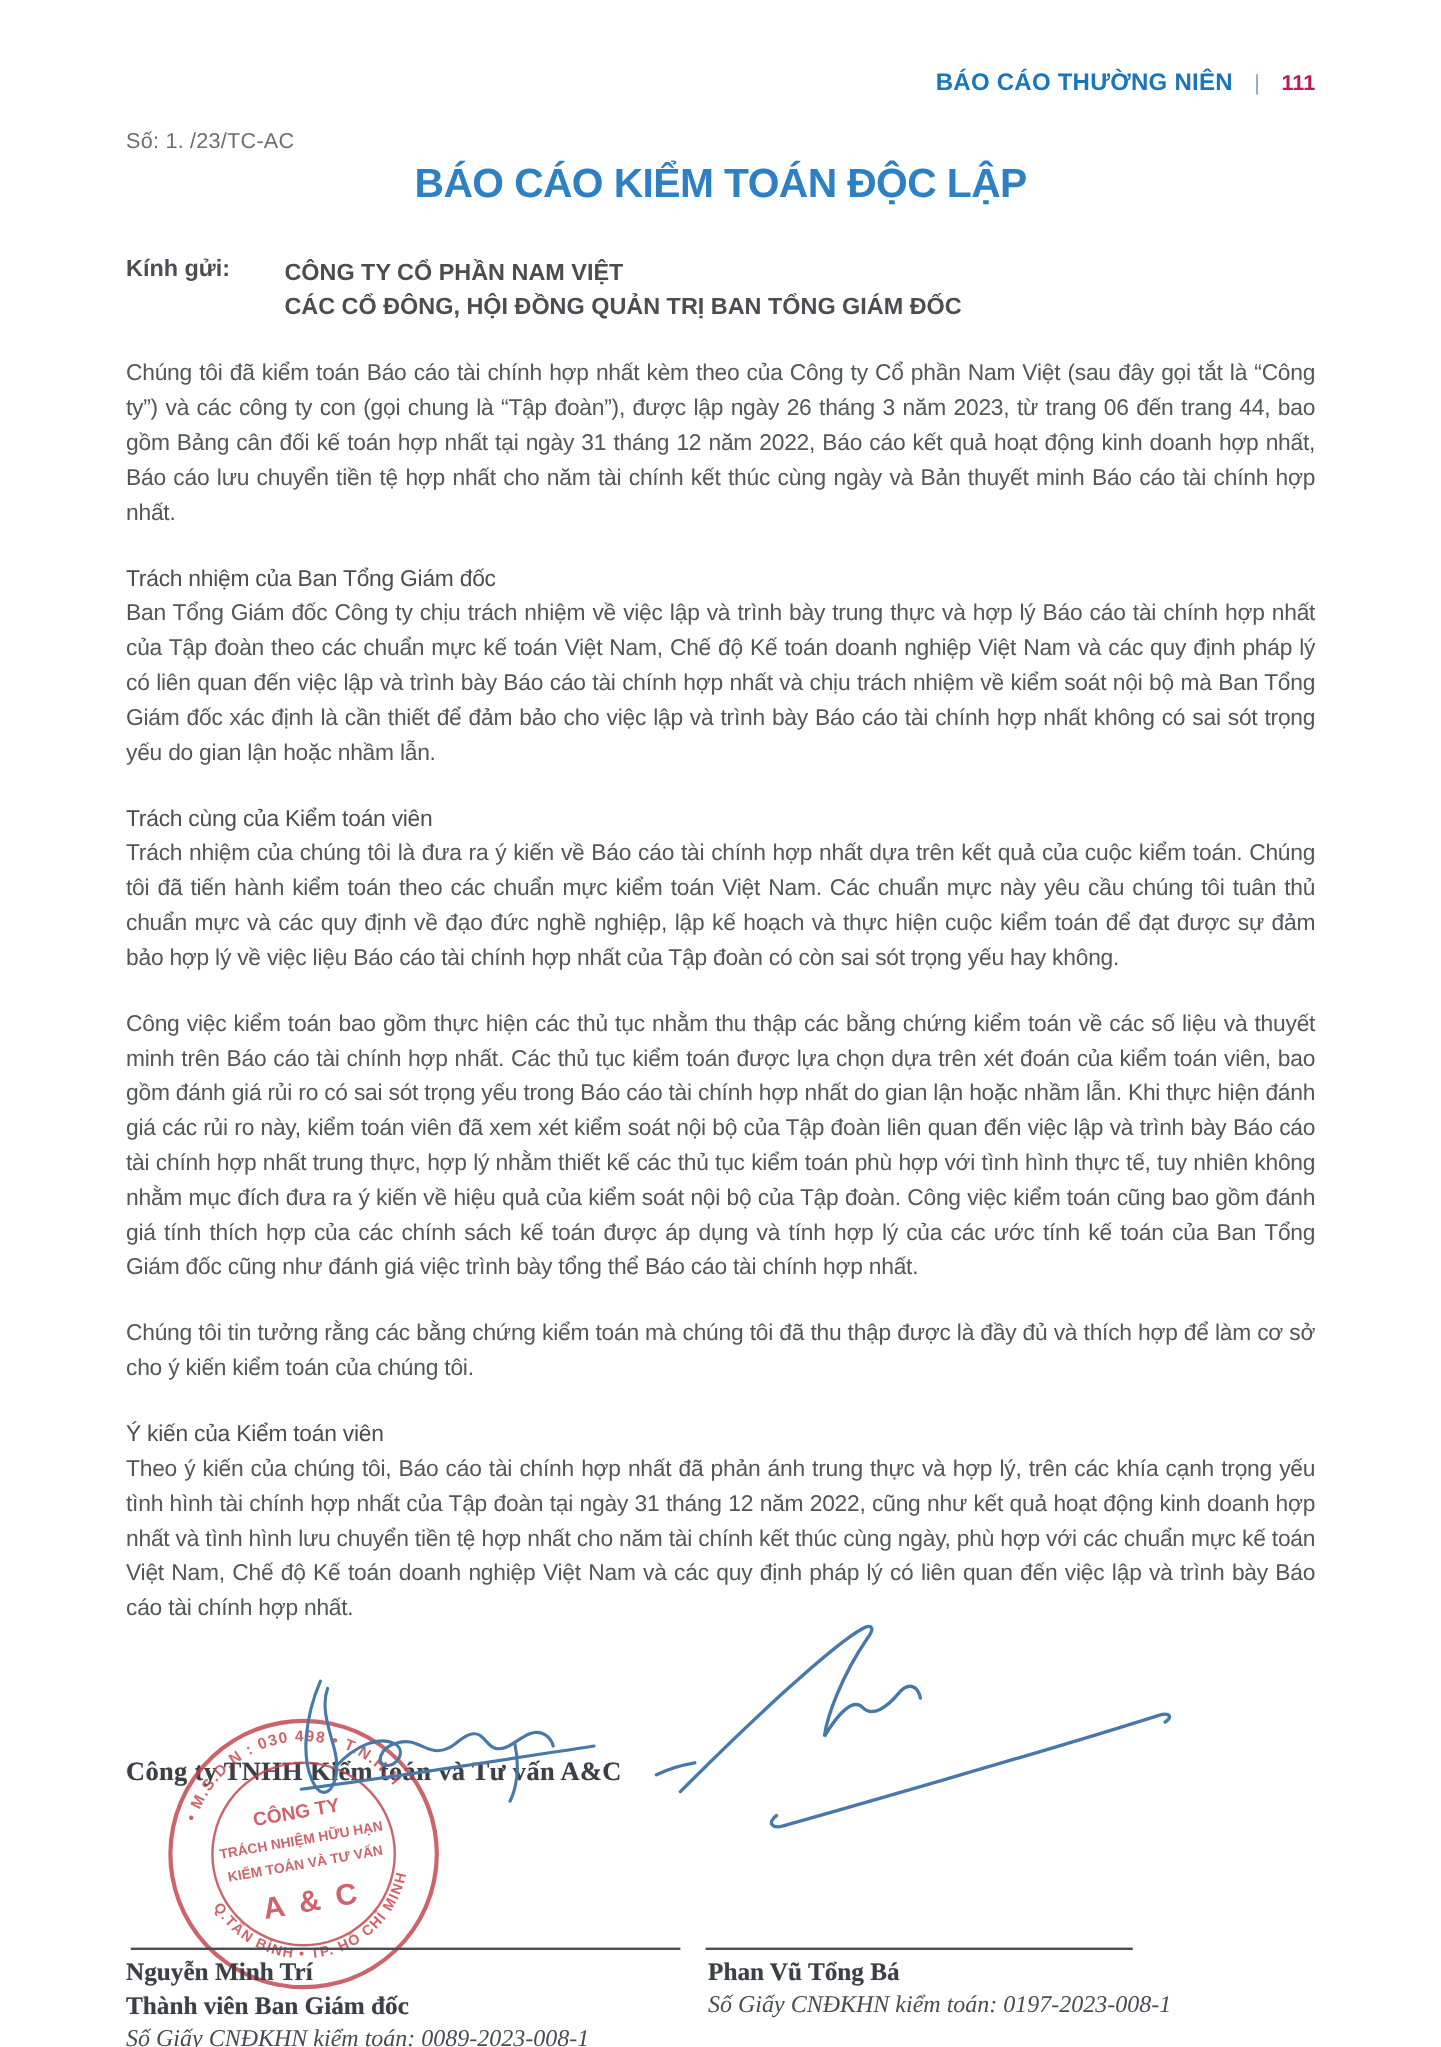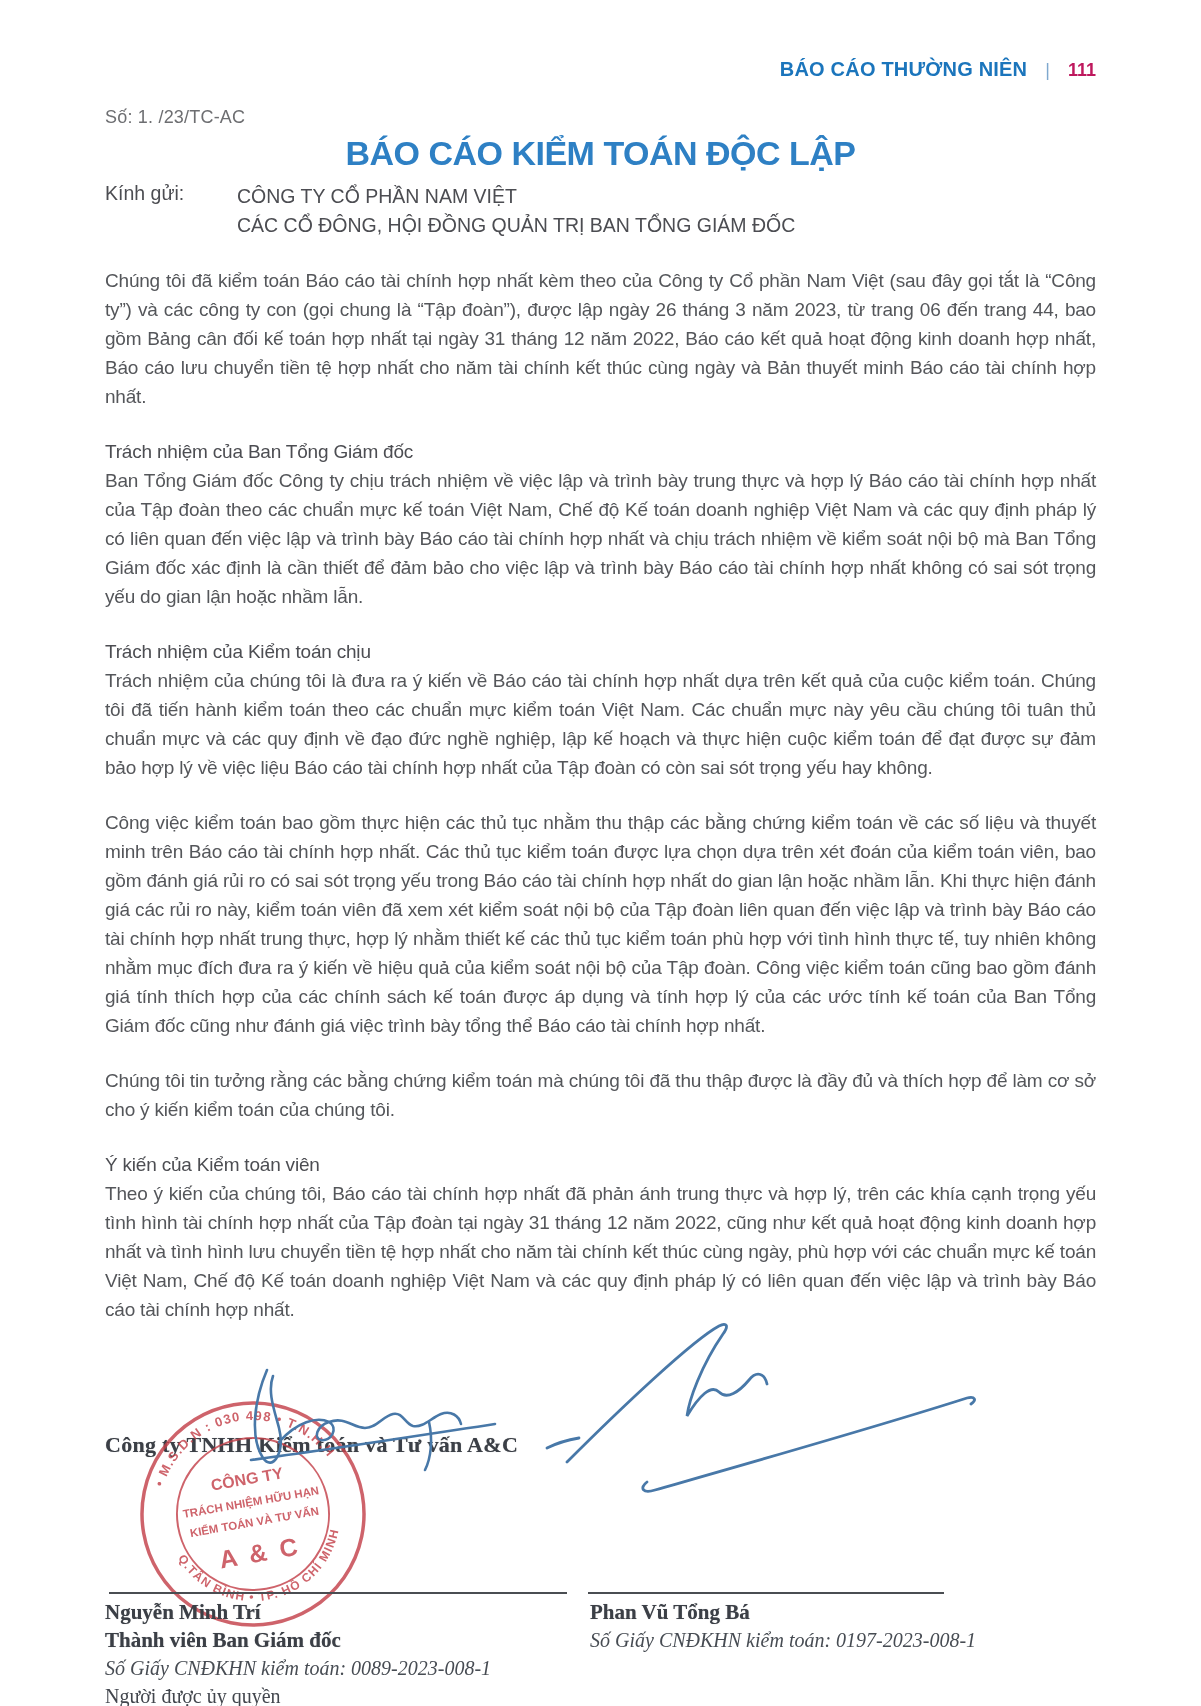--- a/index.html
+++ b/index.html
@@ -1,30 +1,30 @@
 <!DOCTYPE html>
 <html><head>
 <meta charset="utf-8">
 <style>
   * { margin:0; padding:0; box-sizing:border-box; }
   html,body { width:1201px; height:1706px; background:#ffffff; }
   body { font-family:"Liberation Sans", sans-serif; color:#54565A; overflow:hidden; }
   .page { position:relative; width:1201px; height:1706px; background:#fff; padding:58px 105px 0 105px; }
 
   
-  .topbar { display:flex; justify-content:flex-end; align-items:flex-end; gap:18px; margin-bottom:26px; }
+  .topbar { display:flex; justify-content:flex-end; align-items:center; gap:18px; margin-bottom:26px; }
   .topbar .report-name { color:#1B75BC; font-weight:bold; font-size:20px; letter-spacing:0.2px; }
   .topbar .sep { color:#7FA8CE; font-size:18px; font-weight:normal; }
   .topbar .pageno { color:#be185d; font-weight:bold; font-size:18px; }
 
   .ref-line { font-size:18px; color:#6D6E71; letter-spacing:0.2px; }
 
   .doc-title { text-align:center; color:#2E80C4; font-weight:bold; font-size:34px; letter-spacing:-0.5px; margin-top:6px; }
 
-  .salutation { display:flex; margin-top:9px; font-weight:normal; font-size:19.5px; color:#4C4D52; }
+  .salutation { display:flex; margin-top:40px; font-weight:bold; font-size:19.5px; color:#4C4D52; }
   .salutation .sal-label { width:132px; flex:0 0 132px; }
   .salutation .sal-lines div { line-height:29px; }
 
   .body-text p, .body-text h3 { font-size:19px; line-height:29px; letter-spacing:-0.2px; }
   .body-text p { text-align:justify; }
   .para { margin-top:26px; }
   .sec { margin-top:26px; }
   .sec h3 { font-weight:normal; color:#4C4D52; }
 
   
@@ -71,21 +71,21 @@
 
   <div class="body-text">
     <p class="para">Chúng tôi đã kiểm toán Báo cáo tài chính hợp nhất kèm theo của Công ty Cổ phần Nam Việt (sau đây gọi tắt là “Công ty”) và các công ty con (gọi chung là “Tập đoàn”), được lập ngày 26 tháng 3 năm 2023, từ trang 06 đến trang 44, bao gồm Bảng cân đối kế toán hợp nhất tại ngày 31 tháng 12 năm 2022, Báo cáo kết quả hoạt động kinh doanh hợp nhất, Báo cáo lưu chuyển tiền tệ hợp nhất cho năm tài chính kết thúc cùng ngày và Bản thuyết minh Báo cáo tài chính hợp nhất.</p>
 
     <div class="sec">
       <h3>Trách nhiệm của Ban Tổng Giám đốc</h3>
       <p>Ban Tổng Giám đốc Công ty chịu trách nhiệm về việc lập và trình bày trung thực và hợp lý Báo cáo tài chính hợp nhất của Tập đoàn theo các chuẩn mực kế toán Việt Nam, Chế độ Kế toán doanh nghiệp Việt Nam và các quy định pháp lý có liên quan đến việc lập và trình bày Báo cáo tài chính hợp nhất và chịu trách nhiệm về kiểm soát nội bộ mà Ban Tổng Giám đốc xác định là cần thiết để đảm bảo cho việc lập và trình bày Báo cáo tài chính hợp nhất không có sai sót trọng yếu do gian lận hoặc nhầm lẫn.</p>
     </div>
 
     <div class="sec">
-      <h3>Trách nhiệm của Kiểm toán chịu</h3>
+      <h3>Trách cùng của Kiểm toán viên</h3>
       <p>Trách nhiệm của chúng tôi là đưa ra ý kiến về Báo cáo tài chính hợp nhất dựa trên kết quả của cuộc kiểm toán. Chúng tôi đã tiến hành kiểm toán theo các chuẩn mực kiểm toán Việt Nam. Các chuẩn mực này yêu cầu chúng tôi tuân thủ chuẩn mực và các quy định về đạo đức nghề nghiệp, lập kế hoạch và thực hiện cuộc kiểm toán để đạt được sự đảm bảo hợp lý về việc liệu Báo cáo tài chính hợp nhất của Tập đoàn có còn sai sót trọng yếu hay không.</p>
     </div>
 
     <p class="para">Công việc kiểm toán bao gồm thực hiện các thủ tục nhằm thu thập các bằng chứng kiểm toán về các số liệu và thuyết minh trên Báo cáo tài chính hợp nhất. Các thủ tục kiểm toán được lựa chọn dựa trên xét đoán của kiểm toán viên, bao gồm đánh giá rủi ro có sai sót trọng yếu trong Báo cáo tài chính hợp nhất do gian lận hoặc nhầm lẫn. Khi thực hiện đánh giá các rủi ro này, kiểm toán viên đã xem xét kiểm soát nội bộ của Tập đoàn liên quan đến việc lập và trình bày Báo cáo tài chính hợp nhất trung thực, hợp lý nhằm thiết kế các thủ tục kiểm toán phù hợp với tình hình thực tế, tuy nhiên không nhằm mục đích đưa ra ý kiến về hiệu quả của kiểm soát nội bộ của Tập đoàn. Công việc kiểm toán cũng bao gồm đánh giá tính thích hợp của các chính sách kế toán được áp dụng và tính hợp lý của các ước tính kế toán của Ban Tổng Giám đốc cũng như đánh giá việc trình bày tổng thể Báo cáo tài chính hợp nhất.</p>
 
     <p class="para">Chúng tôi tin tưởng rằng các bằng chứng kiểm toán mà chúng tôi đã thu thập được là đầy đủ và thích hợp để làm cơ sở cho ý kiến kiểm toán của chúng tôi.</p>
 
     <div class="sec">
       <h3>Ý kiến của Kiểm toán viên</h3>
       <p>Theo ý kiến của chúng tôi, Báo cáo tài chính hợp nhất đã phản ánh trung thực và hợp lý, trên các khía cạnh trọng yếu tình hình tài chính hợp nhất của Tập đoàn tại ngày 31 tháng 12 năm 2022, cũng như kết quả hoạt động kinh doanh hợp nhất và tình hình lưu chuyển tiền tệ hợp nhất cho năm tài chính kết thúc cùng ngày, phù hợp với các chuẩn mực kế toán Việt Nam, Chế độ Kế toán doanh nghiệp Việt Nam và các quy định pháp lý có liên quan đến việc lập và trình bày Báo cáo tài chính hợp nhất.</p>

